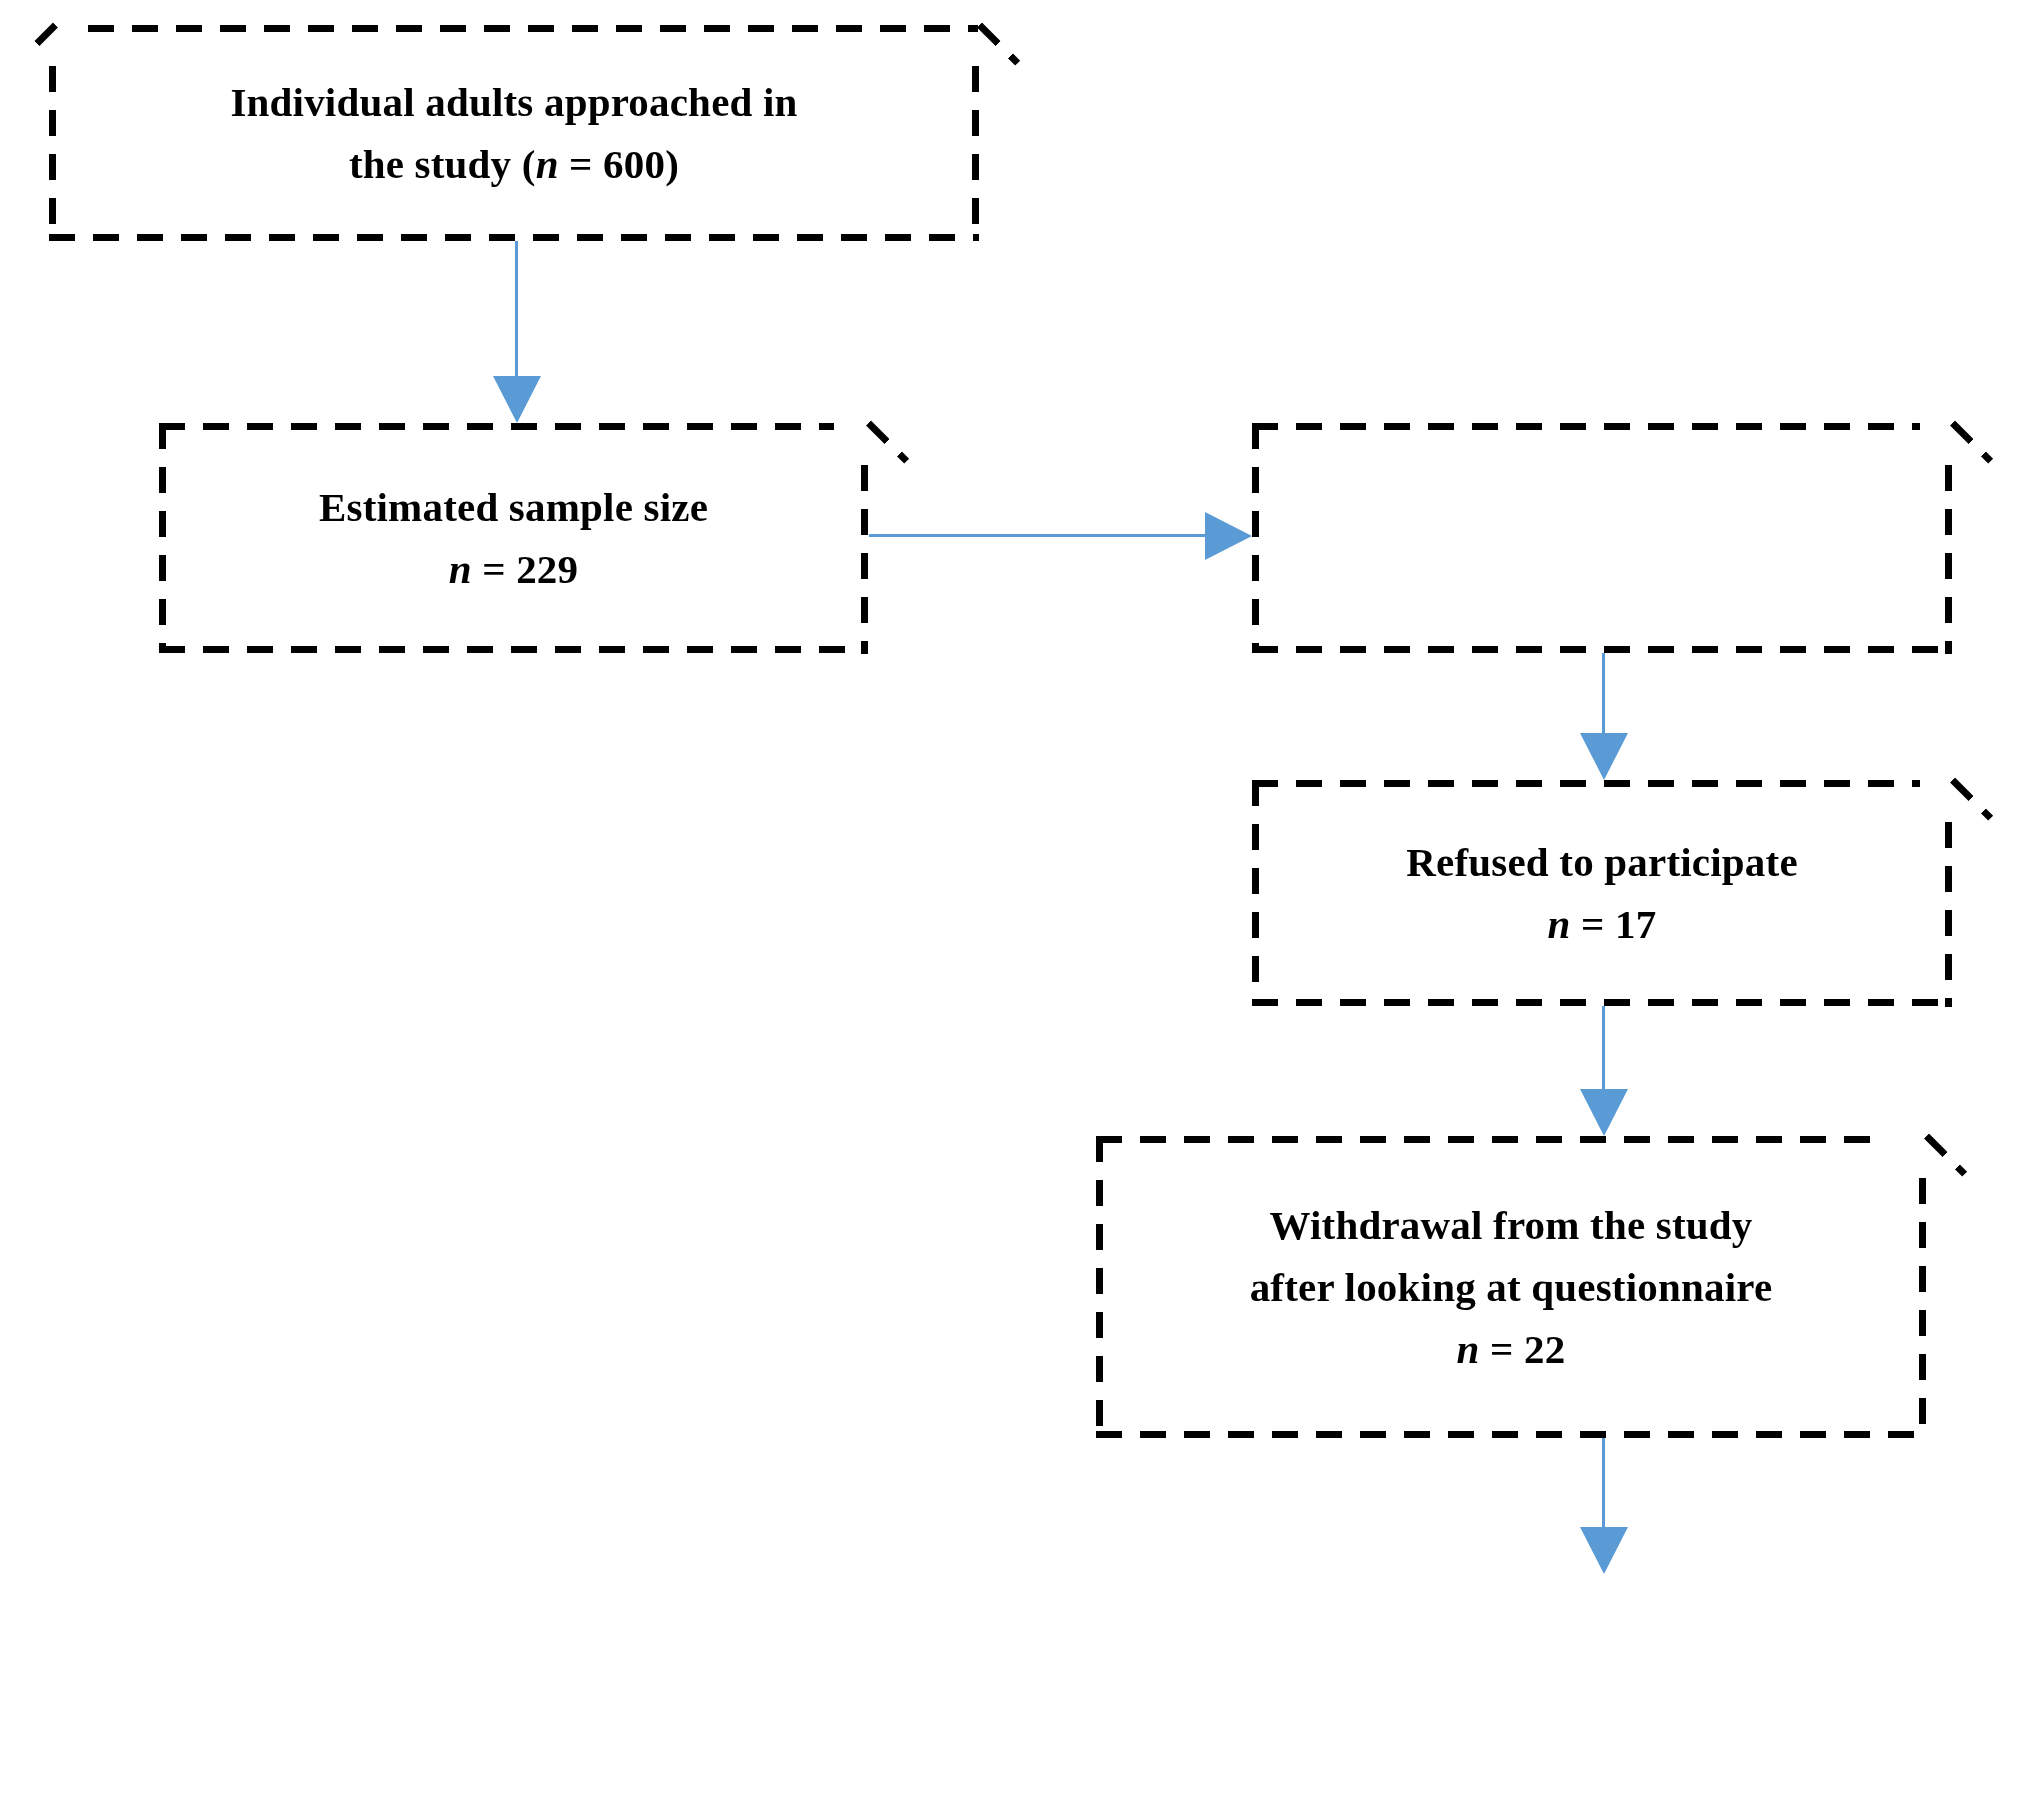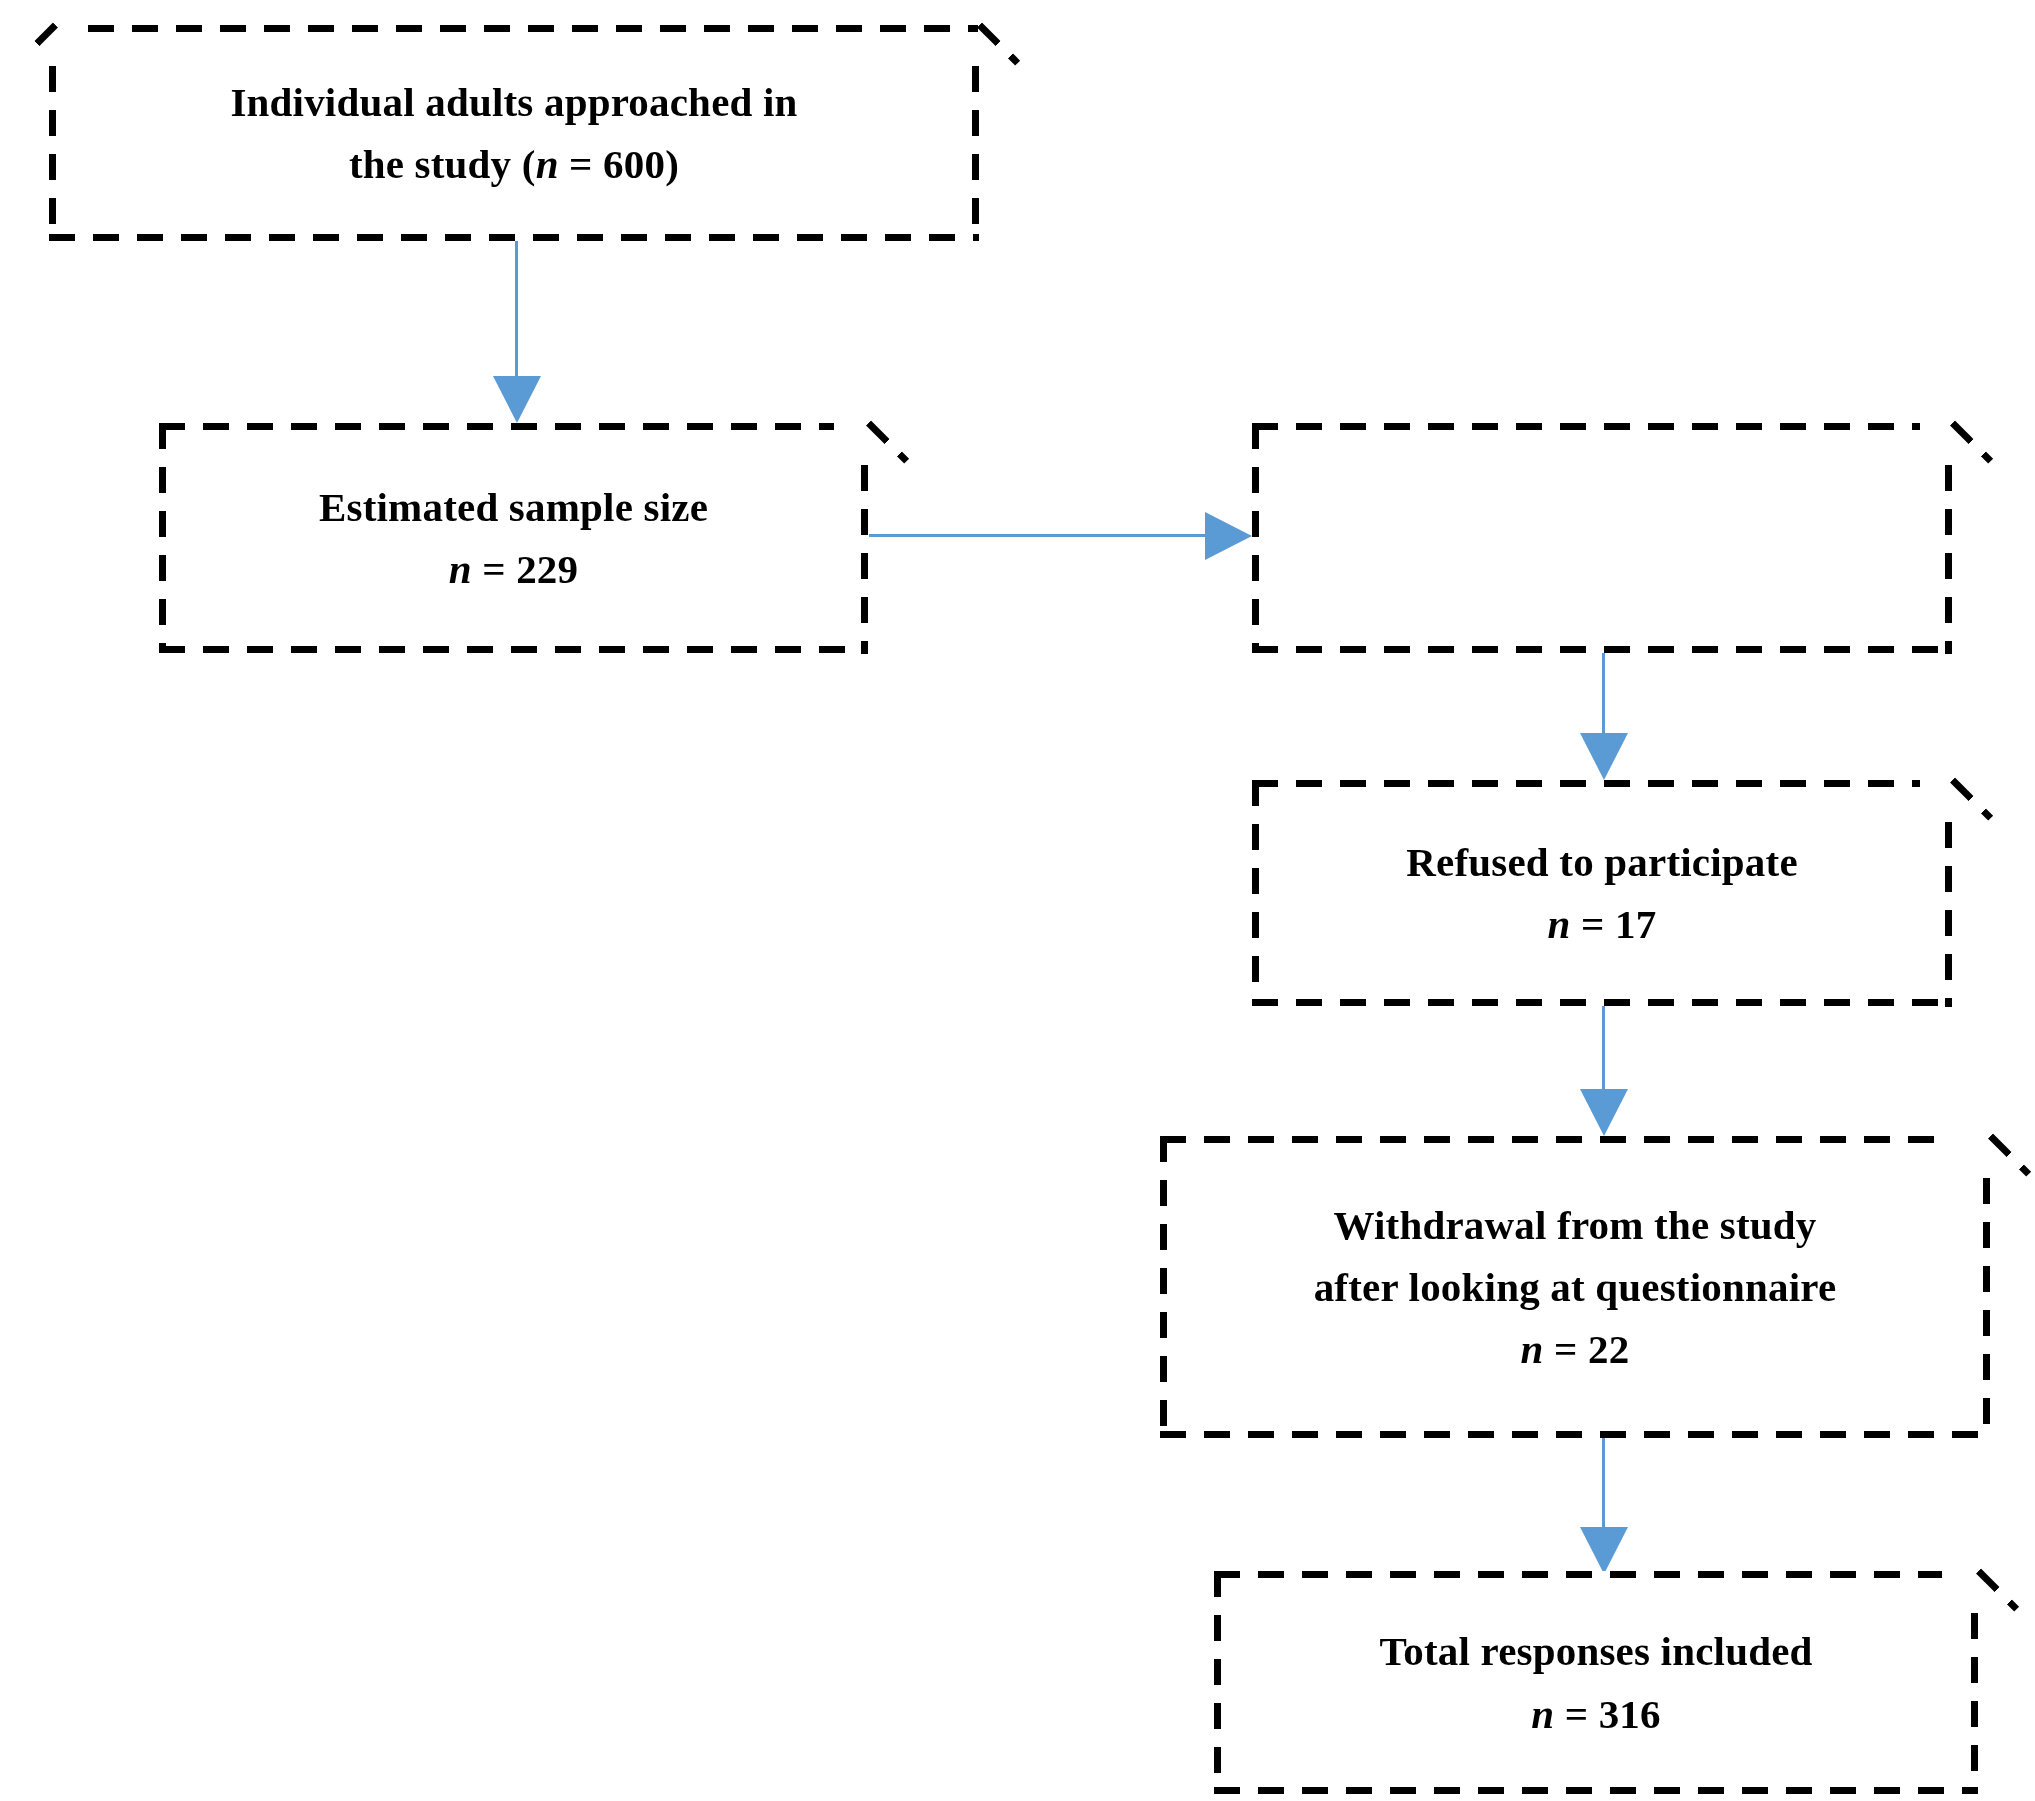--- a/index.html
+++ b/index.html
@@ -148,44 +148,33 @@
       <div>Refused to participate</div>
       <div><span class="ital">n</span><span> = 17</span></div>
     </div>
   </div>
 
   <div class="conn" style="left:1549px;top:1006px;width:53px;height:130px;">
     <span class="shaft-v" style="height:89px;"></span>
     <span class="head-v"></span>
   </div>
 
-  <div class="node" style="left:1132px;top:1136px;width:830px;height:302px;">
+  <div class="node" style="left:1068px;top:1136px;width:830px;height:302px;">
     <span class="edge e-top" style="width:792px;left:0;"></span>
     <span class="edge e-bottom" style="width:830px;left:0;"></span>
     <span class="edge e-left" style="height:302px;top:0;"></span>
     <span class="edge e-right" style="height:260px;top:42px;"></span>
     <span class="bevel" style="left:827px;top:0;height:54px;transform:rotate(-45deg);transform-origin:top center;"></span>
     <div class="txt">
       <div>Withdrawal from the study</div>
       <div>after looking at questionnaire</div>
       <div><span class="ital">n</span><span> = 22</span></div>
     </div>
   </div>
 
   <div class="conn" style="left:1549px;top:1438px;width:53px;height:136px;">
     <span class="shaft-v" style="height:94px;"></span>
     <span class="head-v"></span>
   </div>
 
-  <div class="node" style="left:1186px;top:1571px;width:764px;height:223px;">
-    <span class="edge e-top" style="width:728px;left:0;"></span>
-    <span class="edge e-bottom" style="width:764px;left:0;"></span>
-    <span class="edge e-left" style="height:223px;top:0;"></span>
-    <span class="edge e-right" style="height:181px;top:42px;"></span>
-    <span class="bevel" style="left:761px;top:0;height:54px;transform:rotate(-45deg);transform-origin:top center;"></span>
-    <div class="txt">
-      <div>Total responses included</div>
-      <div><span class="ital">n</span><span> = 316</span></div>
-    </div>
-  </div>
 
 </div>
 
 
 </body></html>

